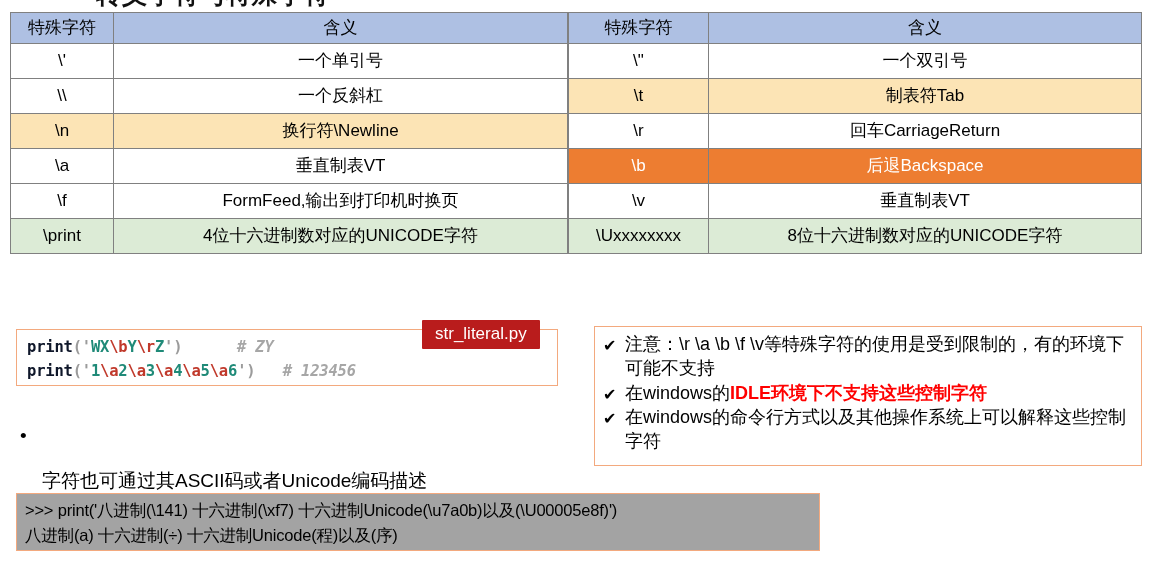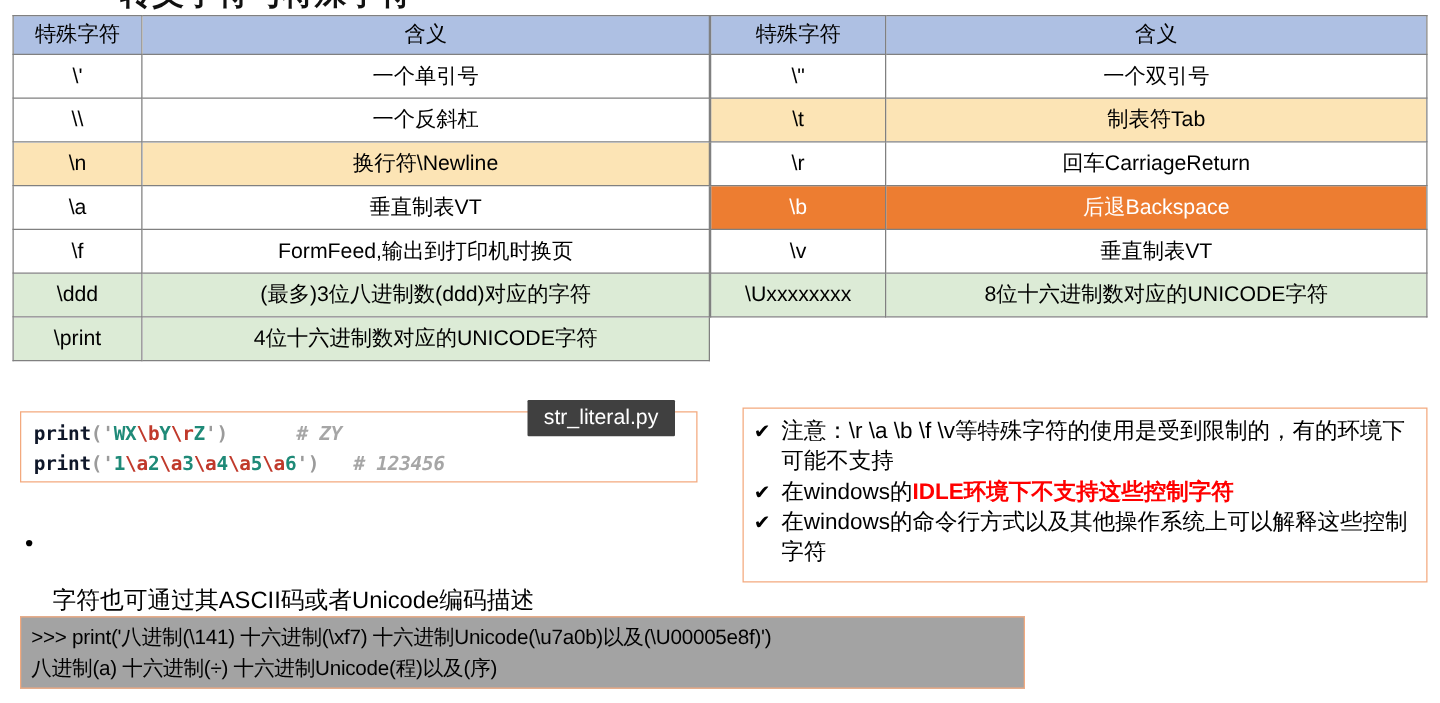--- a/index.html
+++ b/index.html
@@ -95,21 +95,21 @@
   .tok-quote  { color: #9b9b9b; }
   .tok-str    { color: #1f8a78; }
   .tok-esc    { color: #c0392b; }
   .tok-cmt    { color: #a6a6a6; font-style: italic; }
 
   
   .file-badge {
     position: absolute;
     left: 422px;
     top: 320px;
-    background: #404040;
+    background: #b91c1c;
     color: #ffffff;
     font-size: 17px;
     padding: 4px 13px 5px 13px;
     border-radius: 1px;
     white-space: nowrap;
     z-index: 5;
   }
 
   
   .ascii-bullet {
@@ -207,24 +207,20 @@
       <td>\n</td>
       <td>换行符\Newline</td>
     </tr>
     <tr class="row-plain">
       <td>\a</td>
       <td>垂直制表VT</td>
     </tr>
     <tr class="row-plain">
       <td>\f</td>
       <td>FormFeed,输出到打印机时换页</td>
-    </tr>
-    <tr class="row-green">
-      <td>\ddd</td>
-      <td>(最多)3位八进制数(ddd)对应的字符</td>
     </tr>
     <tr class="row-green">
       <td>\print</td>
       <td>4位十六进制数对应的UNICODE字符</td>
     </tr>
   </tbody>
 </table>
 
 <table class="esc-table right">
   <colgroup>

